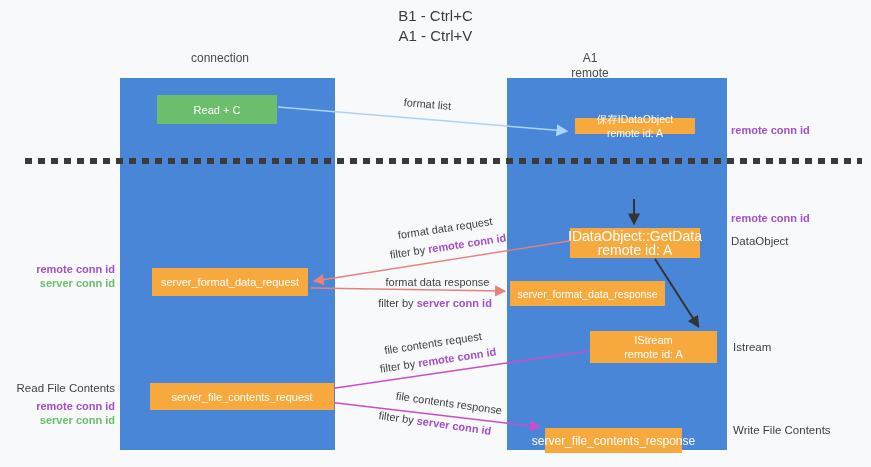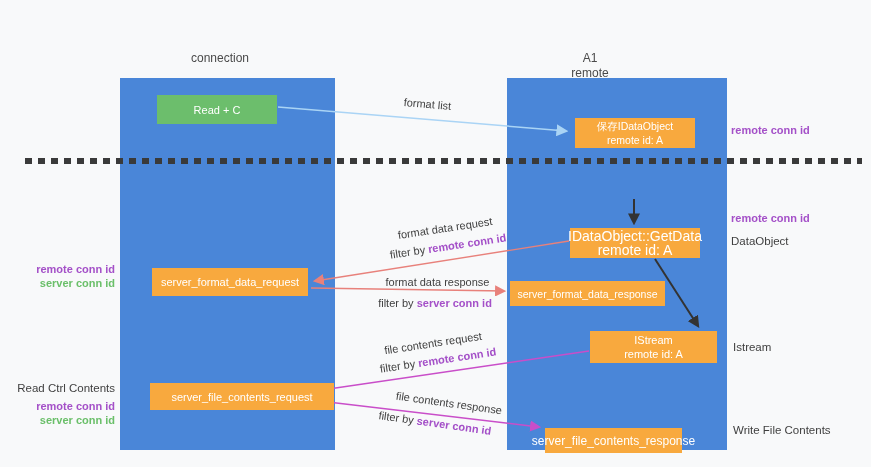--- a/index.html
+++ b/index.html
@@ -56,20 +56,24 @@
   .left-col { width: 110px; text-align: right; }
   .rot-ccw { transform: rotate(-8.5deg); }
   .rot-cw  { transform: rotate(8deg); }
   .rot-blue { transform: rotate(5deg); }
 </style>
 </head>
 <body>
 
 <div class="canvas">
 
+  <div class="abs title">
+    <div>B1 - Ctrl+C</div>
+    <div>A1 - Ctrl+V</div>
+  </div>
 
   <div class="abs lane-header" style="left:160px; top:51px; width:120px;">
     <div>connection</div>
   </div>
   <div class="abs lane-header" style="left:530px; top:51px; width:120px;text-align:center;">
     <div>A1</div>
     <div>remote</div>
   </div>
 
   <div class="abs lane lane-left"></div>
@@ -98,21 +102,21 @@
     <line x1="589" y1="351" x2="315" y2="391" stroke="#c94ec9" stroke-width="1.4" marker-end="url(#m-magenta)"></line>
     <line x1="311" y1="400" x2="539" y2="427" stroke="#c94ec9" stroke-width="1.4" marker-end="url(#m-magenta)"></line>
   </svg>
 
   <div class="abs dashes"></div>
 
   <div class="abs node node-green" style="left:157px; top:95px; width:120px; height:29px;">
     <span>Read + C</span>
   </div>
 
-  <div class="abs node node-orange" style="left:575px; top:118px; width:120px; height:30px; font-size:10.5px;">
+  <div class="abs node node-orange" style="left:575px; top:118px; width:120px; height:16px; font-size:10.5px;">
     <span>保存IDataObject</span>
     <span>remote id: A</span>
   </div>
 
 
   <div class="abs node node-orange" style="left:570px; top:228px; width:130px; height:30px; font-size:14px;">
     <span>IDataObject::GetData</span>
     <span>remote id: A</span>
   </div>
 
@@ -160,17 +164,17 @@
   </div>
 
   <div class="abs side-label bold-purple" style="left:731px; top:124px;">remote conn id</div>
   <div class="abs side-label bold-purple" style="left:731px; top:212px;">remote conn id</div>
   <div class="abs side-label" style="left:731px; top:235px;">DataObject</div>
   <div class="abs side-label" style="left:733px; top:341px;">Istream</div>
   <div class="abs side-label" style="left:733px; top:424px;">Write File Contents</div>
 
   <div class="abs side-label bold-purple left-col" style="left:5px; top:263px;">remote conn id</div>
   <div class="abs side-label bold-green left-col" style="left:5px; top:277px;">server conn id</div>
-  <div class="abs side-label left-col" style="left:5px; top:382px;">Read Ctrl Contents</div>
+  <div class="abs side-label left-col" style="left:5px; top:382px;">Read File Contents</div>
   <div class="abs side-label bold-purple left-col" style="left:5px; top:400px;">remote conn id</div>
   <div class="abs side-label bold-green left-col" style="left:5px; top:414px;">server conn id</div>
 
 </div>
 
 </body></html>

